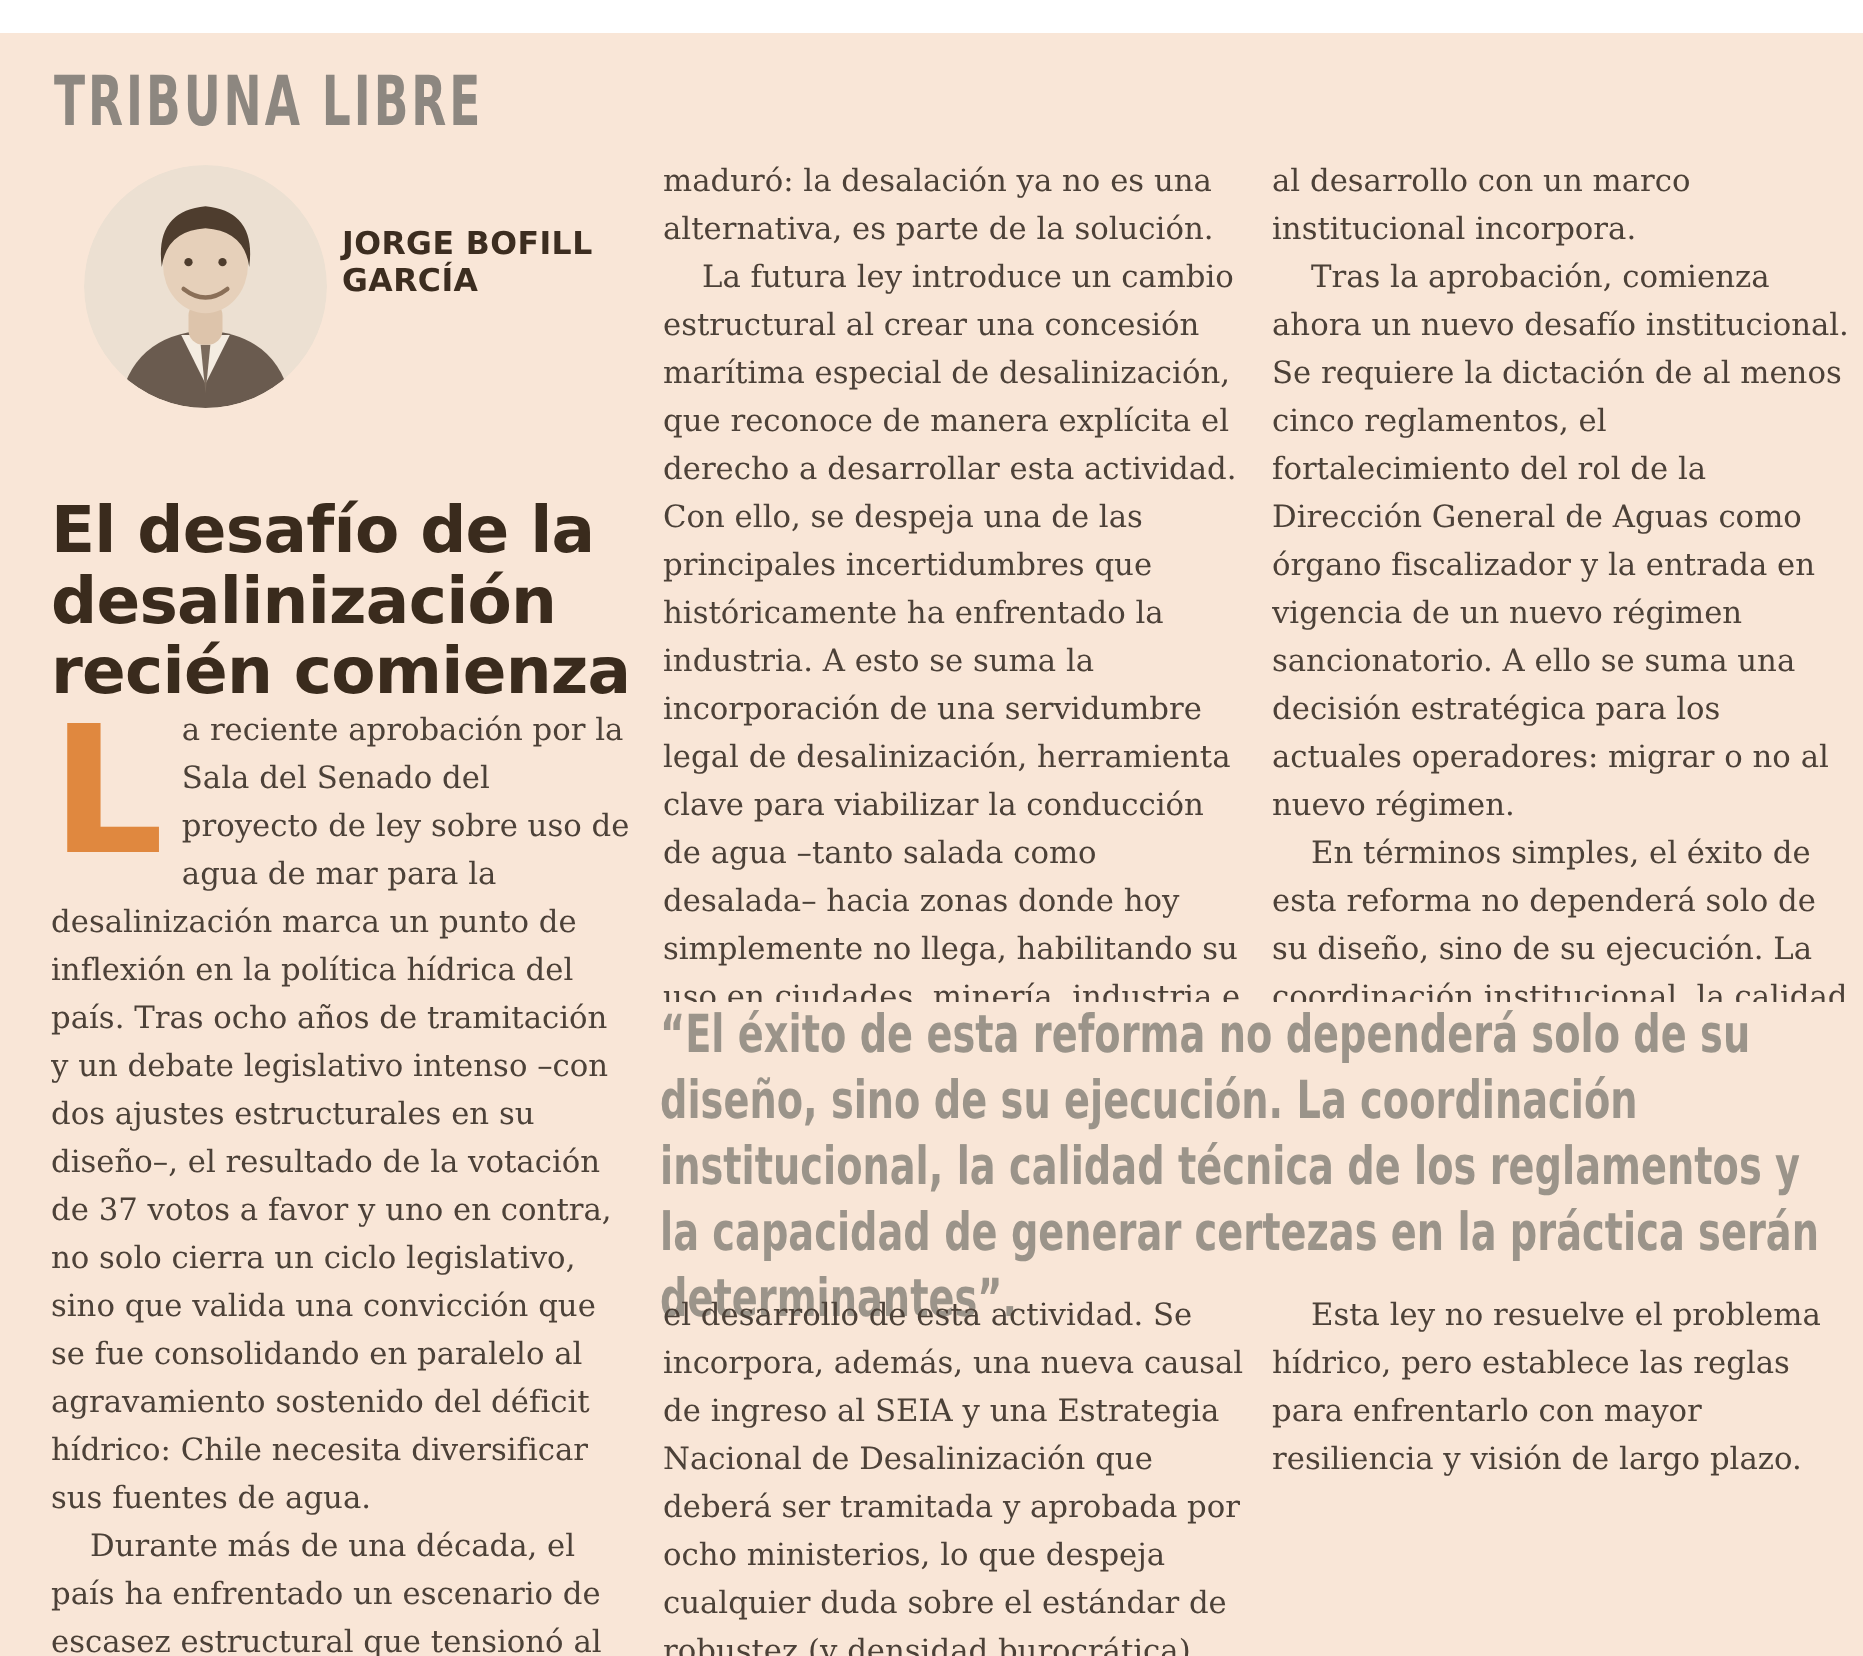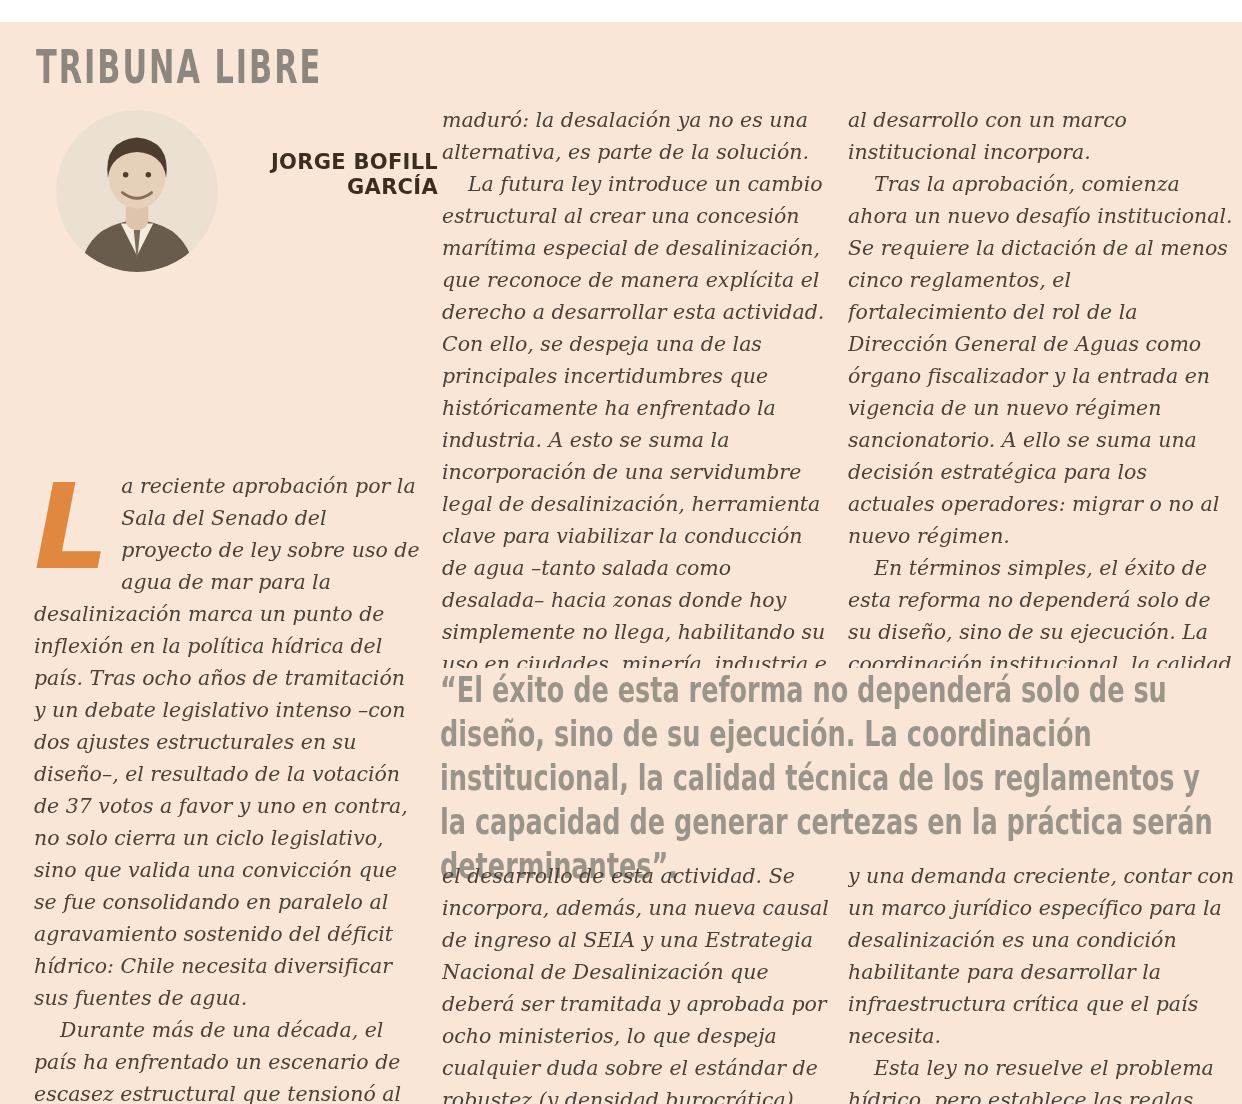--- a/index.html
+++ b/index.html
@@ -14,35 +14,35 @@
     font-family:"DejaVu Sans", sans-serif; font-weight:bold;
     font-size:46px; letter-spacing:3px; color:#8d8780;
     transform:scaleX(0.66); transform-origin:left top; white-space:nowrap;
   }
   .avatar {
     position:absolute; left:56px; top:88px; width:162px; height:162px;
     border-radius:50%; overflow:hidden;
   }
   .avatar svg { display:block; width:100%; height:100%; }
   .author { position:absolute; left:228px; top:128px; width:210px;
-    font-family:"DejaVu Sans", sans-serif;text-align:right; }
+    font-family:"DejaVu Sans", sans-serif; }
   .author-name { font-weight:bold; font-size:21px; line-height:1.2;
     color:#3c2d20; letter-spacing:0.3px; }
   .author-role { margin-top:9px; font-size:17px; line-height:1.25; color:#5f5142; }
   .headline {
     position:absolute; left:34px; top:280px; width:400px;
     font-family:"DejaVu Sans", sans-serif; font-weight:bold;
     font-size:43px; line-height:1.1; color:#3a2b1d; letter-spacing:-0.5px;
   }
   .col {
     position:absolute; width:388px; color:#4c4138;
     font-size:20.5px; line-height:32px; text-align:left;
     overflow:hidden; hyphens:auto;
   }
-  .col p { margin:0;font-style:italic; }
+  .col p { margin:0; }
   .col p.ind { text-indent:26px; }
   .col1  { left:34px;  top:448px; height:656px; }
   .col2t { left:442px; top:82px;  height:564px; }
   .col3t { left:848px; top:82px;  height:564px; }
   .col2b { left:442px; top:838px; height:266px; }
   .col3b { left:848px; top:838px; height:266px; }
   .dropcap {
     float:left; font-family:"DejaVu Sans", sans-serif; font-weight:bold;
     font-size:118px; line-height:98px; color:#e0883f;
     margin:8px 12px 0 0;
@@ -80,20 +80,21 @@
         <circle cx="43" cy="40" r="1.7" fill="#4e3d2e"></circle>
         <circle cx="57" cy="40" r="1.7" fill="#4e3d2e"></circle>
       </g>
     </svg>
   </div>
 
   <div class="author">
     <div class="author-name">JORGE BOFILL GARCÍA</div>
   </div>
 
+  <h1 class="headline">El desafío de la desalinización recién comienza</h1>
 
   <div class="col col1">
     <p><span class="dropcap">L</span><span>a reciente aprobación por la Sala del Senado del proyecto de ley sobre uso de agua de mar para la desalinización marca un punto de inflexión en la política hídrica del país. Tras ocho años de tramitación y un debate legislativo intenso –con dos ajustes estructurales en su diseño–, el resultado de la votación de 37 votos a favor y uno en contra, no solo cierra un ciclo legislativo, sino que valida una convicción que se fue consolidando en paralelo al agravamiento sostenido del déficit hídrico: Chile necesita diversificar sus fuentes de agua.</span></p>
     <p class="ind">Durante más de una década, el país ha enfrentado un escenario de escasez estructural que tensionó al límite los sistemas tradicionales de abastecimiento.</p>
 
   </div>
 
   <div class="col col2t">
     <p>maduró: la desalación ya no es una alternativa, es parte de la solución.</p>
     <p class="ind">La futura ley introduce un cambio estructural al crear una concesión marítima especial de desalinización, que reconoce de manera explícita el derecho a desarrollar esta actividad. Con ello, se despeja una de las principales incertidumbres que históricamente ha enfrentado la industria. A esto se suma la incorporación de una servidumbre legal de desalinización, herramienta clave para viabilizar la conducción de agua –tanto salada como desalada– hacia zonas donde hoy simplemente no llega, habilitando su uso en ciudades, minería, industria e incluso, en determinados casos, en la agricultura.</p>
@@ -107,17 +108,16 @@
 
   </div>
 
   <div class="pull-quote">“El éxito de esta reforma no dependerá solo de su diseño, sino de su ejecución. La coordinación institucional, la calidad técnica de los reglamentos y la capacidad de generar certezas en la práctica serán determinantes”.</div>
 
   <div class="col col2b">
     <p>el desarrollo de esta actividad. Se incorpora, además, una nueva causal de ingreso al SEIA y una Estrategia Nacional de Desalinización que deberá ser tramitada y aprobada por ocho ministerios, lo que despeja cualquier duda sobre el estándar de robustez (y densidad burocrática) que se quiere imprimir al instrumento. Es una señal clara respecto de que se busca combinar impulso</p>
   </div>
 
   <div class="col col3b">
-    <p>y una demanda creciente, contar con un marco jurídico específico para la desalinización es una condición habilitante para desarrollar la infraestructura crítica que el país necesita.</p>
     <p class="ind">Esta ley no resuelve el problema hídrico, pero establece las reglas para enfrentarlo con mayor resiliencia y visión de largo plazo.</p>
   </div>
 
 </div>
 
 </body></html>

